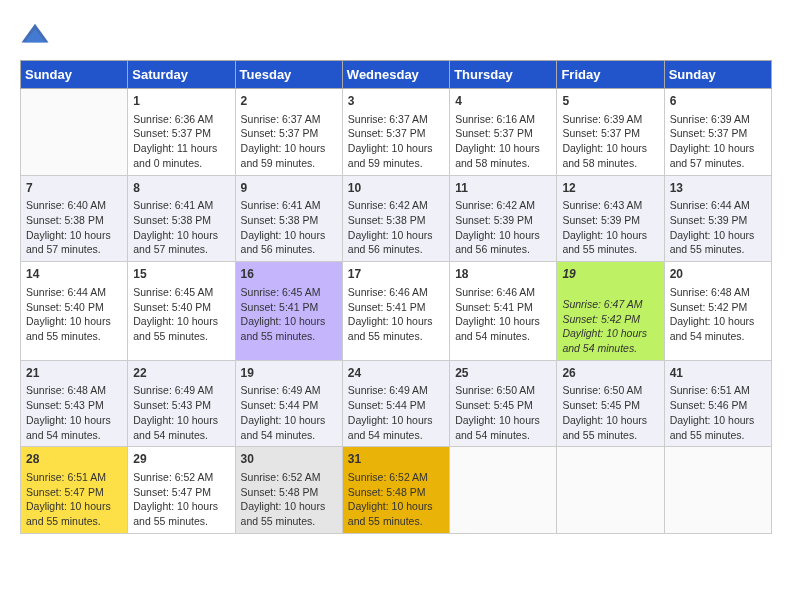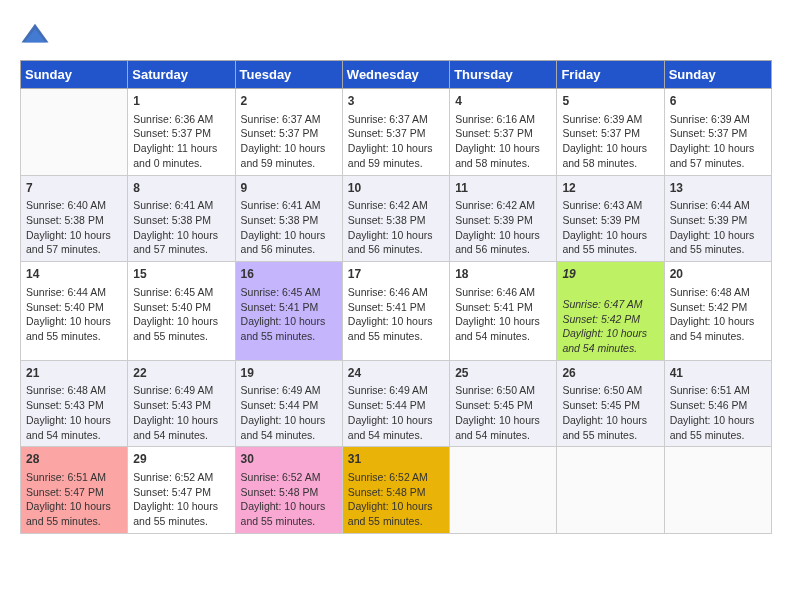--- a/index.html
+++ b/index.html
@@ -302,35 +302,35 @@
         </td>
         <td style="background-color: rgb(240, 240, 248);">
           <span class="day-num">41</span>
           <span style="display: block;">Sunrise: 6:51 AM</span>
           <span style="display: block;">Sunset: 5:46 PM</span>
           <span style="display: block;">Daylight: 10 hours</span>
           <span style="display: block;">and 55 minutes.</span>
         </td>
       </tr>
       <tr>
-        <td style="background-color: #fca5a5;">
+        <td style="background-color: #fde047;">
           <span class="day-num">28</span>
           <span style="display: block;">Sunrise: 6:51 AM</span>
           <span style="display: block;">Sunset: 5:47 PM</span>
           <span style="display: block;">Daylight: 10 hours</span>
           <span style="display: block;">and 55 minutes.</span>
         </td>
         <td style="background-color: rgb(255, 255, 255);">
           <span class="day-num">29</span>
           <span style="display: block;">Sunrise: 6:52 AM</span>
           <span style="display: block;">Sunset: 5:47 PM</span>
           <span style="display: block;">Daylight: 10 hours</span>
           <span style="display: block;">and 55 minutes.</span>
         </td>
-        <td style="background-color: #f9a8d4;">
+        <td style="background-color: #e5e5e5;">
           <span class="day-num">30</span>
           <span style="display: block;">Sunrise: 6:52 AM</span>
           <span style="display: block;">Sunset: 5:48 PM</span>
           <span style="display: block;">Daylight: 10 hours</span>
           <span style="display: block;">and 55 minutes.</span>
         </td>
         <td style="background-color: #eab308;">
           <span class="day-num">31</span>
           <span style="display: block;">Sunrise: 6:52 AM</span>
           <span style="display: block;">Sunset: 5:48 PM</span>

